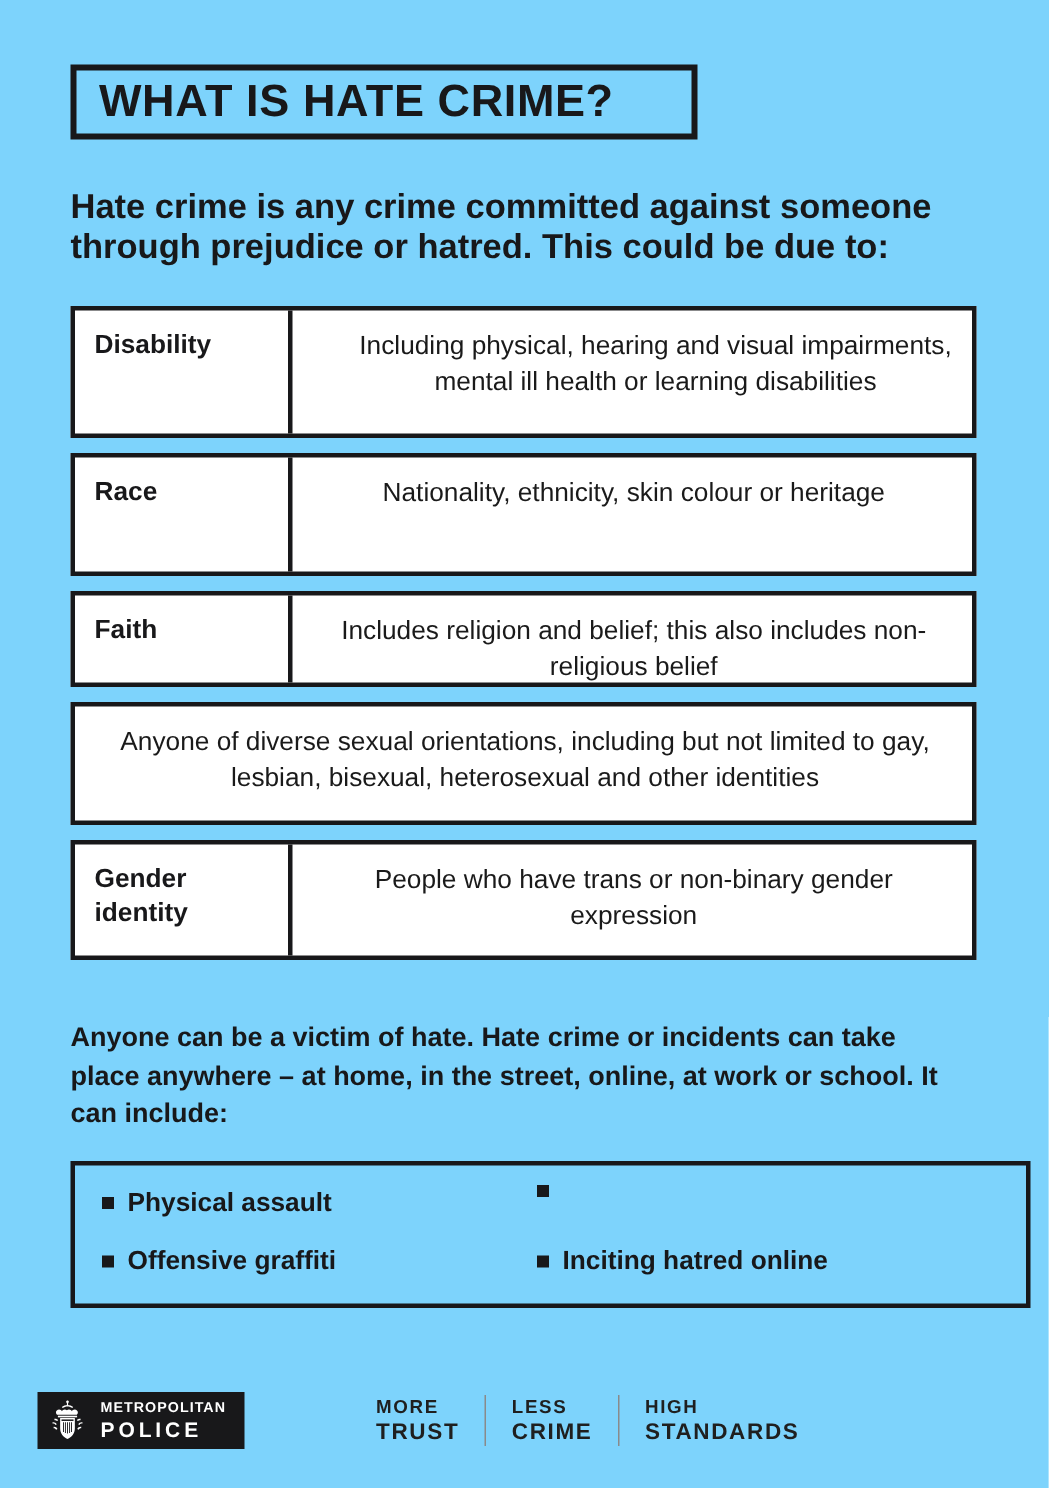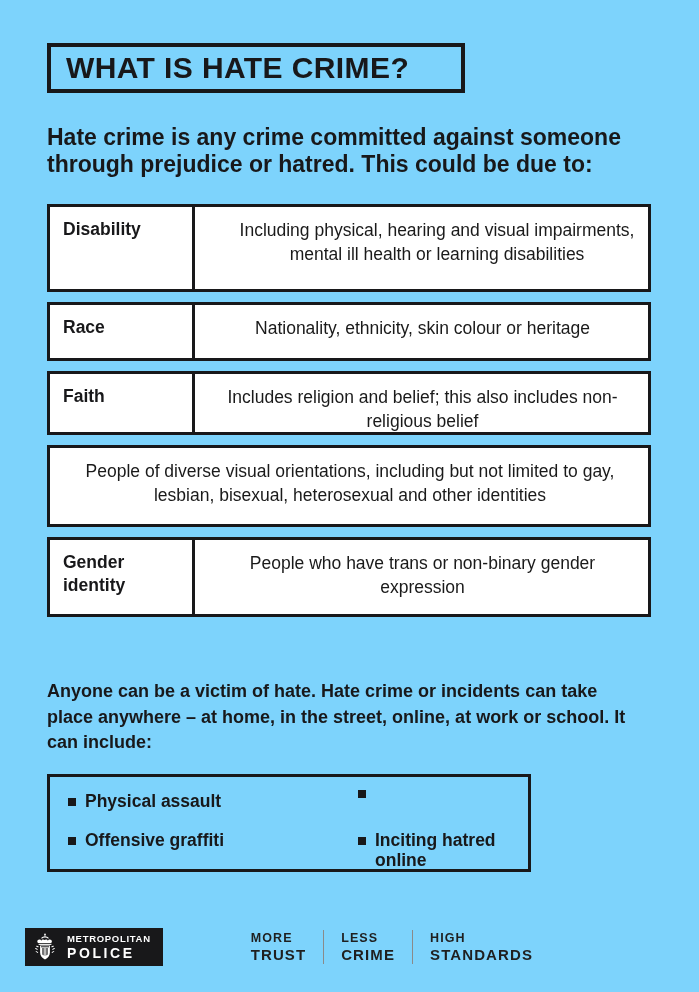--- a/index.html
+++ b/index.html
@@ -85,21 +85,21 @@
     flex: 1 1 auto;
     box-sizing: border-box;
     padding: 11px 10px 11px 12px;
     font-size: 17.5px;
     font-weight: normal;
     line-height: 24px;
     color: #1a1a1a;
     text-align: center;
   }
   .cat-row.r0 { height: 88px; gap: 29px; }
-  .cat-row.r1 { height: 59px; }
+  .cat-row.r1 { height: 82px; }
   .cat-row.r2 { height: 64px; }
   .cat-row.r3 { height: 82px; }
   .cat-row.r4 { height: 80px; }
 
   
   .outro {
     position: absolute;
     left: 47px;
     top: 679px;
     width: 590px;
@@ -107,21 +107,21 @@
     font-weight: bold;
     line-height: 25.5px;
     color: #18181a;
   }
 
   
   .examples-box {
     position: absolute;
     left: 47px;
     top: 774px;
-    width: 484px;
+    width: 640px;
     height: 98px;
     border: 3px solid #18181a;
     box-sizing: border-box;
     padding: 14px 0 0 0;
   }
   .ex-grid {
     display: grid;
     grid-template-columns: 290px 1fr;
     row-gap: 19px;
     padding-left: 18px;
@@ -250,21 +250,21 @@
       <div class="cat-label">Race</div>
       <div class="cat-desc">Nationality, ethnicity, skin colour or heritage</div>
     </div>
 
     <div class="cat-row r2">
       <div class="cat-label">Faith</div>
       <div class="cat-desc">Includes religion and belief; this also includes non-religious belief</div>
     </div>
 
     <div class="cat-row r3">
-      <div class="cat-desc">People of diverse visual orientations, including but not limited to gay, lesbian, bisexual, heterosexual and other identities</div>
+      <div class="cat-desc">Anyone of diverse sexual orientations, including but not limited to gay, lesbian, bisexual, heterosexual and other identities</div>
     </div>
 
     <div class="cat-row r4">
       <div class="cat-label">Gender identity</div>
       <div class="cat-desc">People who have trans or non-binary gender expression</div>
     </div>
 
   </div>
 
   <div class="outro">Anyone can be a victim of hate. Hate crime or incidents can take place anywhere – at home, in the street, online, at work or school. It can include:</div>

